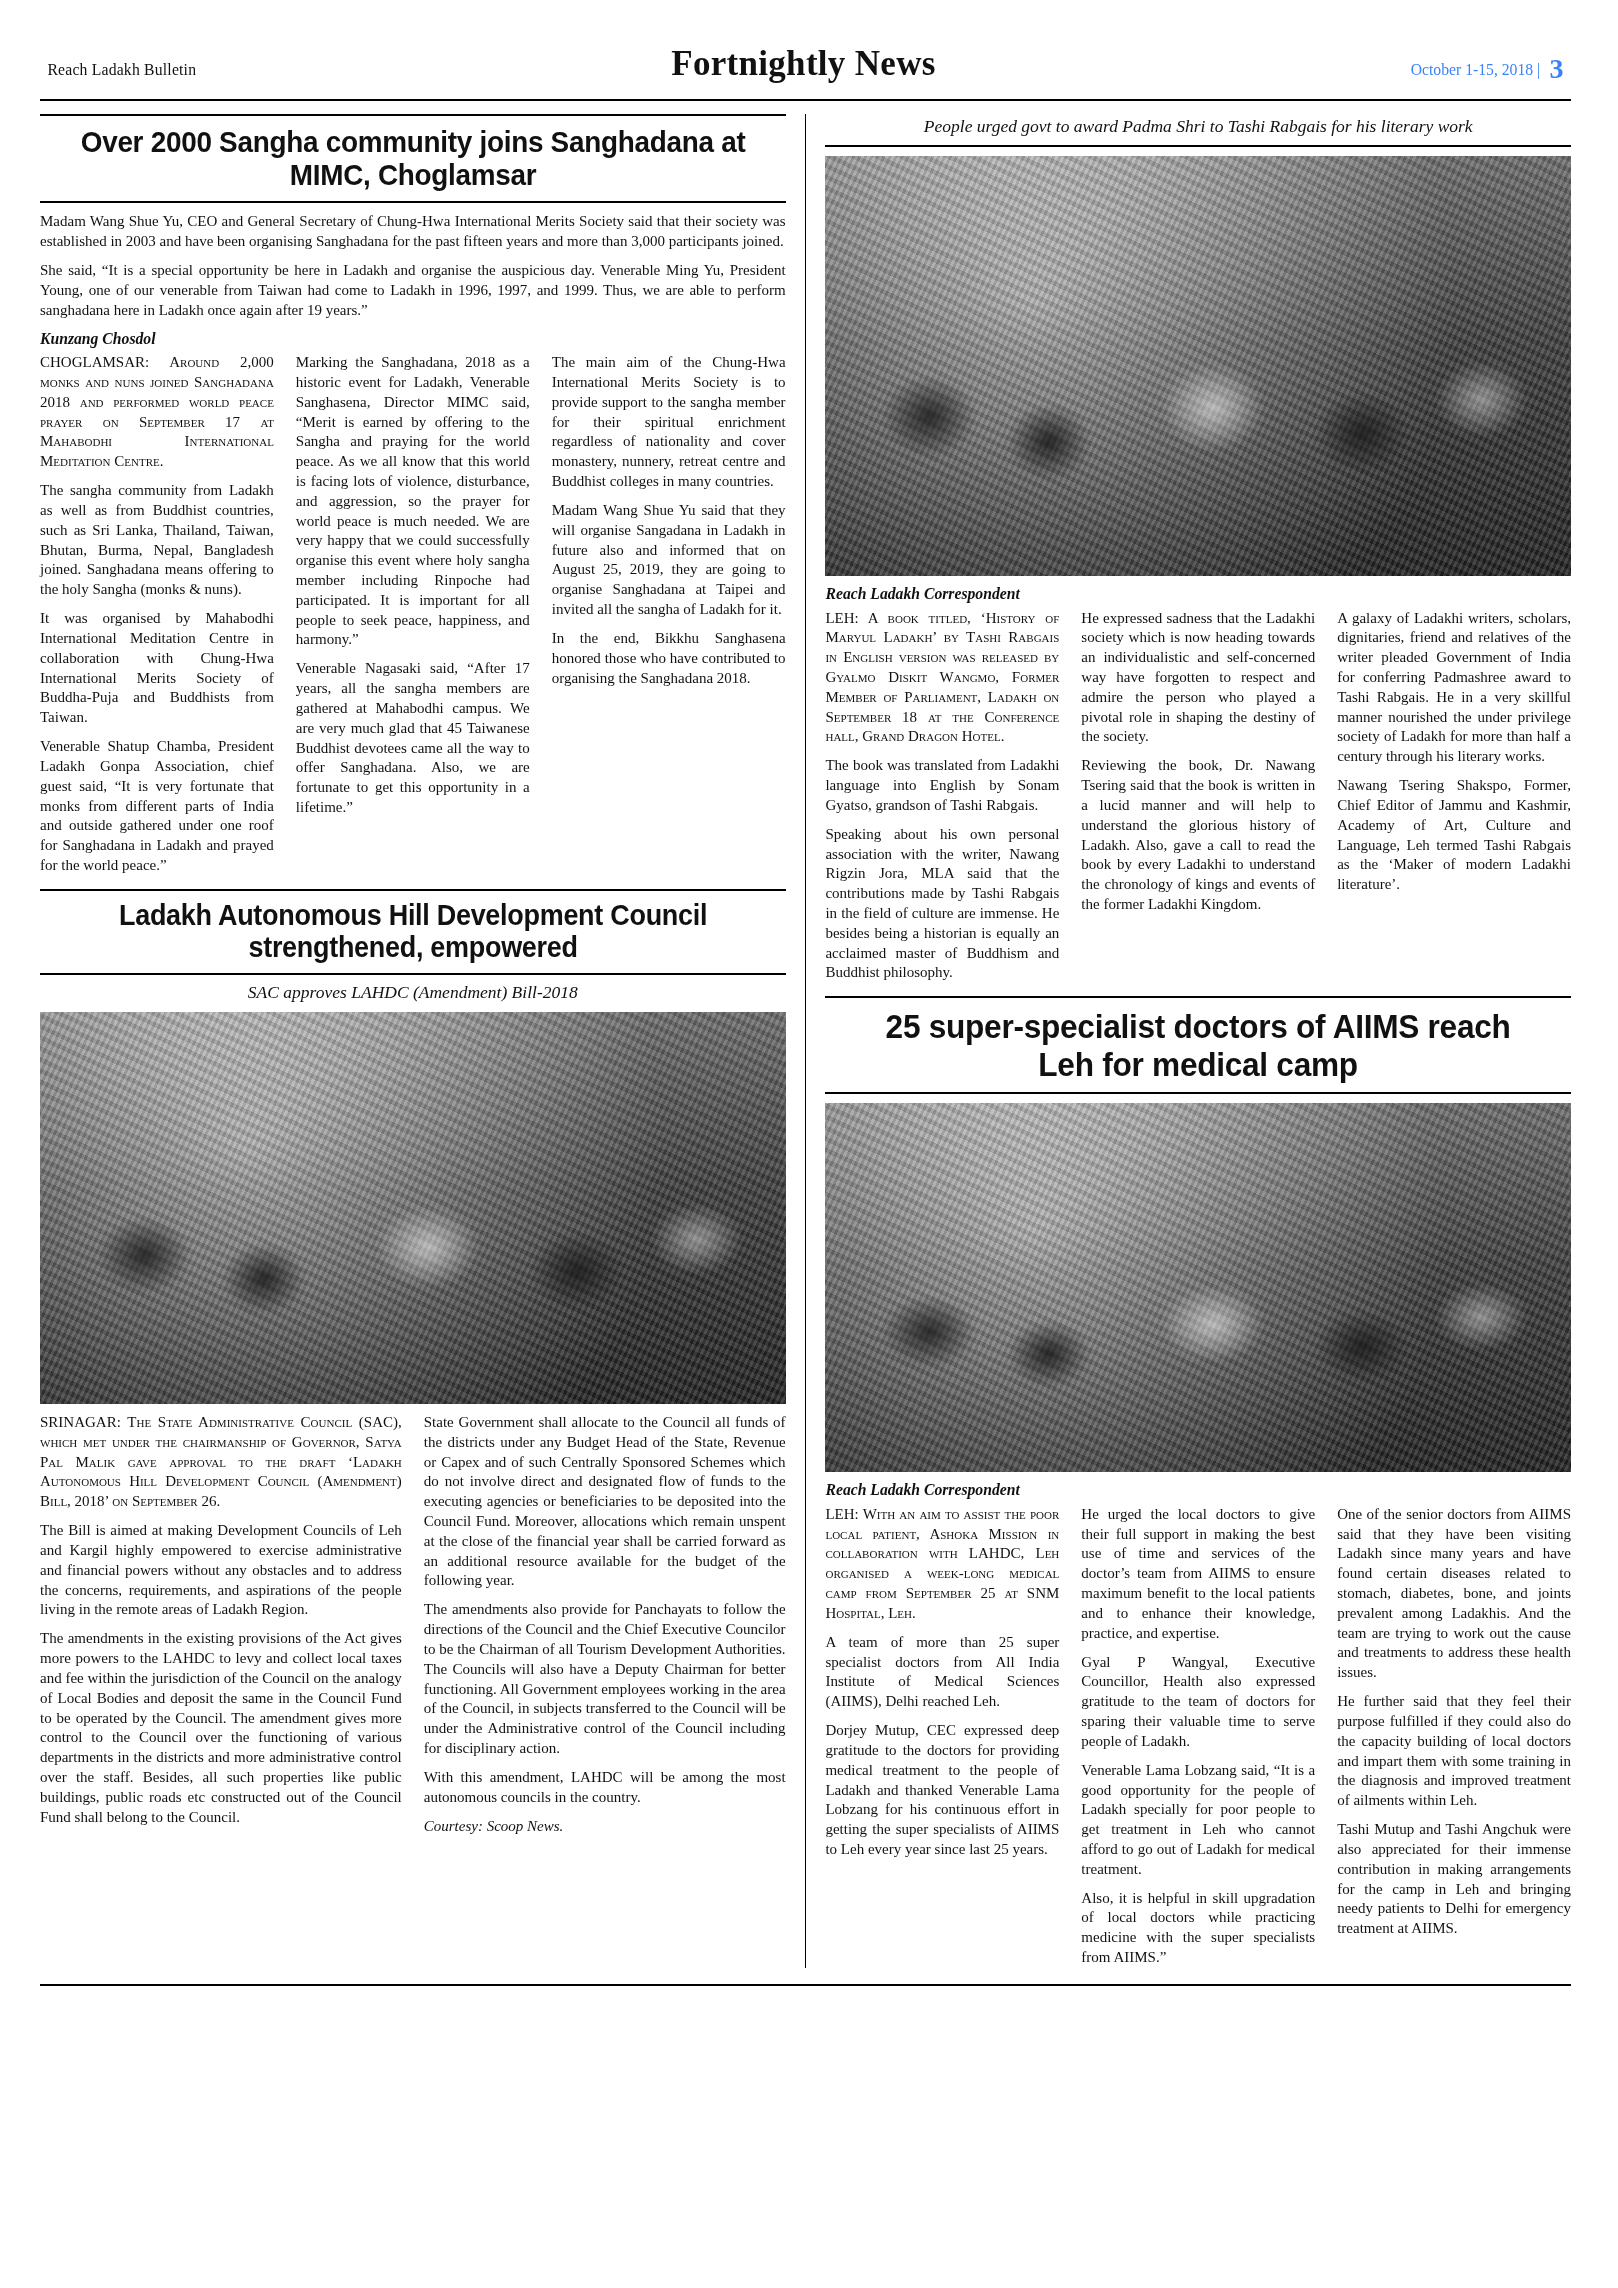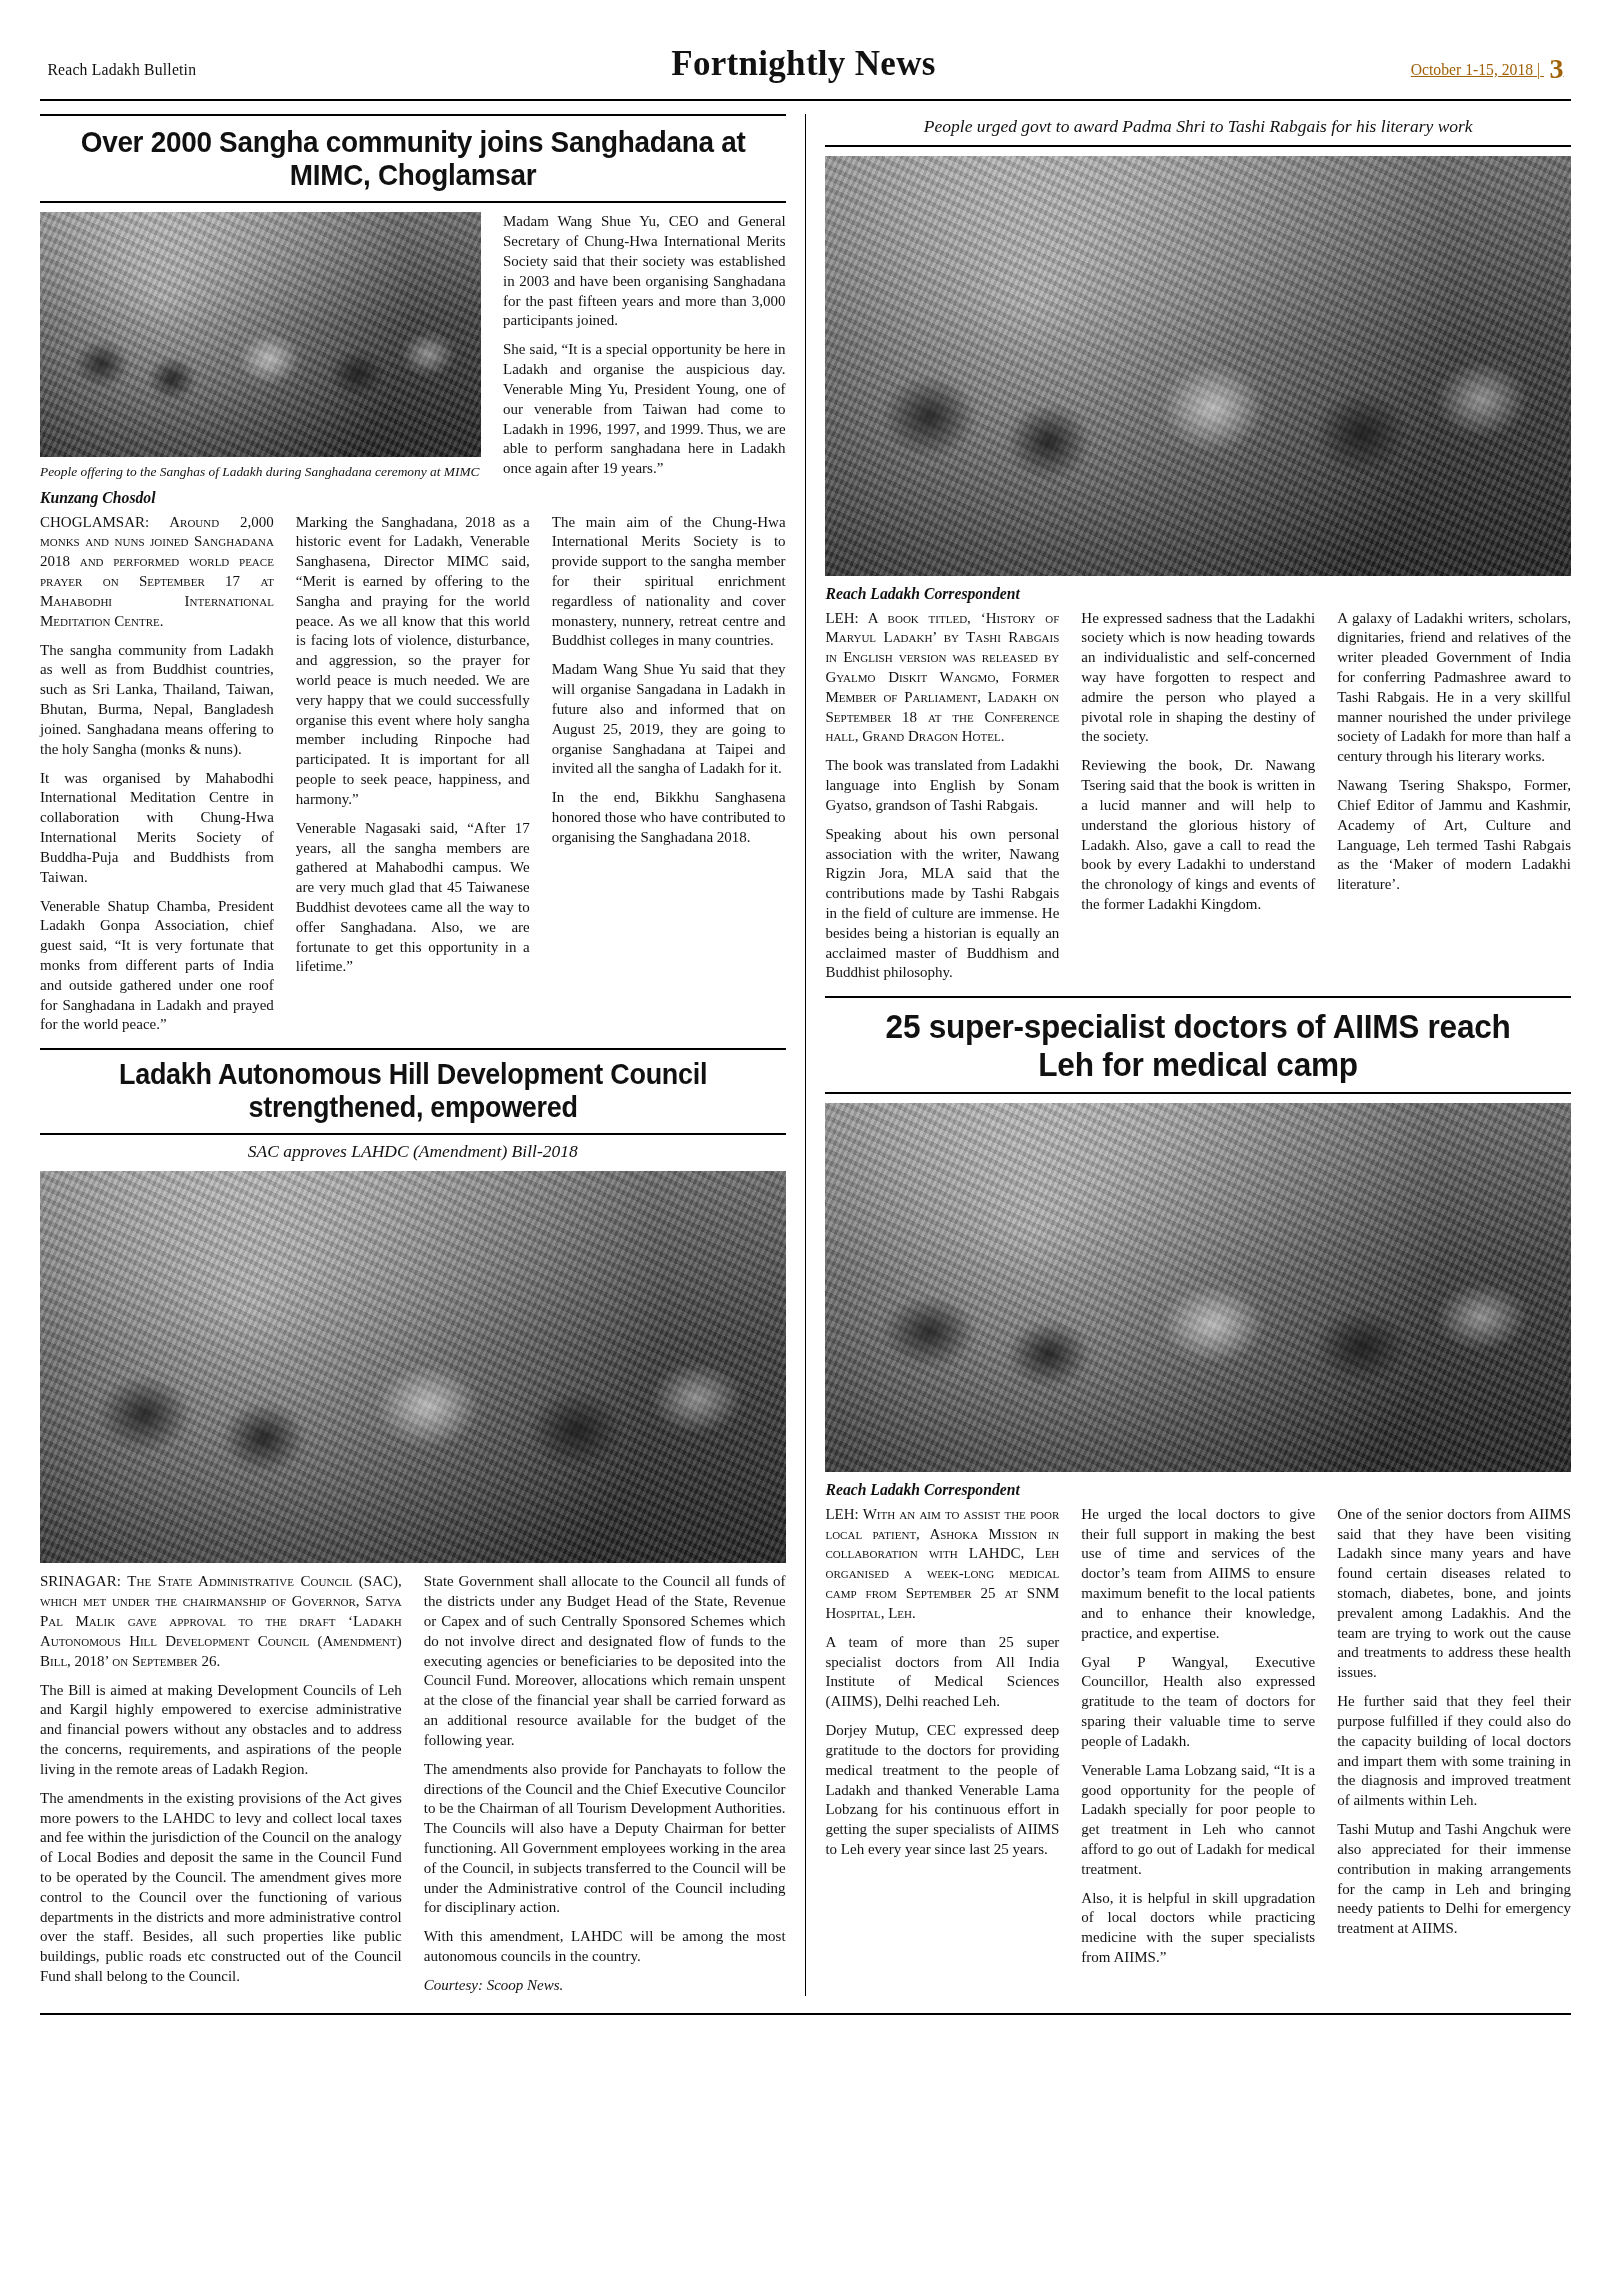--- a/index.html
+++ b/index.html
@@ -33,23 +33,22 @@
     color: #111;
   }
   .masthead-center {
     font-family: "Liberation Serif", serif;
     font-weight: bold;
     font-size: 35px;
     letter-spacing: 0.3px;
   }
   .masthead-right {
     font-size: 15.7px;
-    color: #a16207;
+    color: #3b82f6;
     white-space: nowrap;
-    text-decoration: underline;
   }
   .masthead-right .pagenum {
     font-weight: bold;
     font-size: 28px;
     vertical-align: -2.8px;
     margin-left: 5.5px;
   }
   .rule-top {
     border-top: 2.8px solid #000;
     margin: 5.5px 0 0 0;
@@ -188,27 +187,20 @@
       <div class="col-left">
 
         <div class="article">
           <div class="hl-rule-top hl-rule-bot hbox">
             <div class="headline hl-32">Over 2000 Sangha community joins Sanghadana at MIMC, Choglamsar</div>
           </div>
 
           <div class="spacer-10"></div>
 
           <div class="flow-wrap">
-            <div style="flex:0 0 441px;">
-              <div class="photo" style="height:245px;">
-                <div class="grain"></div>
-                  <div class="figs"></div>
-              </div>
-              <div class="caption">People offering to the Sanghas of Ladakh during Sanghadana ceremony at MIMC</div>
-            </div>
             <div style="flex:1 1 auto;">
               <p class="bt">Madam Wang Shue Yu, CEO and General Secretary of Chung-Hwa International Merits Society said that their society was established in 2003 and have been organising Sanghadana for the past fifteen years and more than 3,000 participants joined.</p>
               <p class="bt">She said, “It is a special opportunity be here in Ladakh and organise the auspicious day. Venerable Ming Yu, President Young, one of our venerable from Taiwan had come to Ladakh in 1996, 1997, and 1999. Thus, we are able to perform sanghadana here in Ladakh once again after 19 years.”</p>
             </div>
           </div>
 
           <div class="spacer-10"></div>
 
           <div class="byline">Kunzang Chosdol</div>
 

